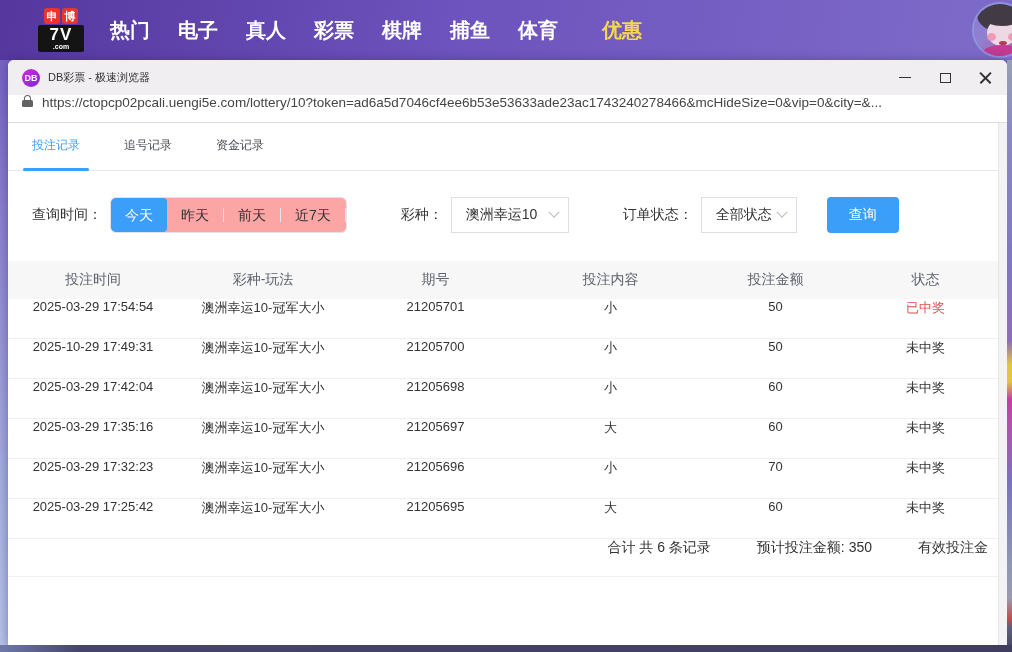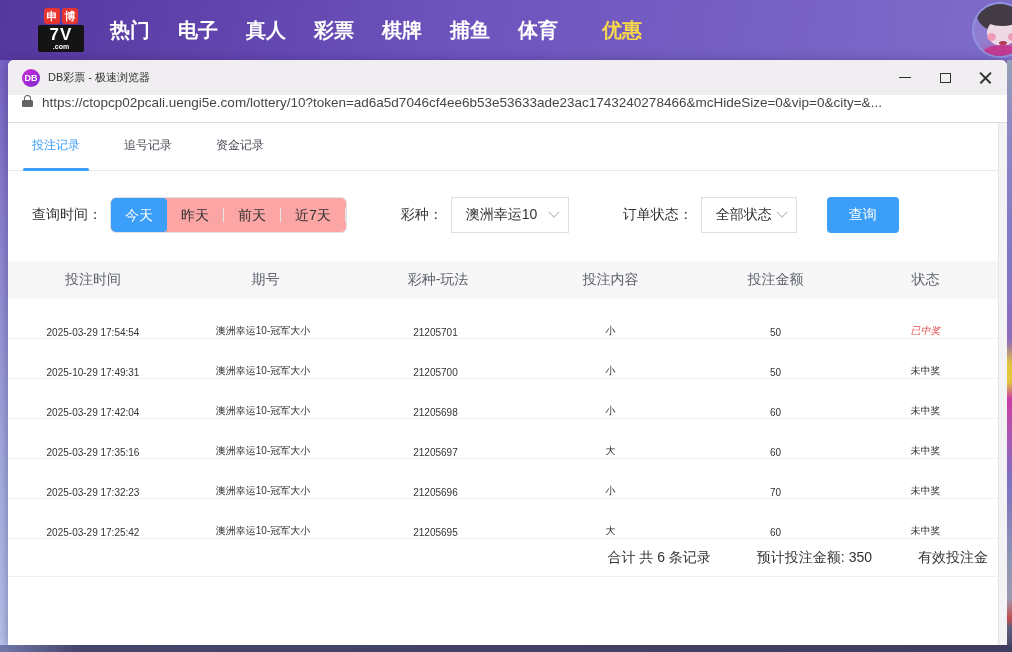--- a/index.html
+++ b/index.html
@@ -78,25 +78,25 @@
   .select { display:flex; align-items:center; justify-content:space-between; height:36px; border:1px solid #dcdfe6; border-radius:0;
     padding:0 10px 0 14px; margin-left:8px; cursor:pointer; background:#fff; }
   .select.lottery { width:118px; }
   .select.status { width:96px; }
   .chev { width:8px; height:8px; border-right:1.5px solid #b8bcc4; border-bottom:1.5px solid #b8bcc4; transform:rotate(45deg) translate(-2px,-2px); }
   .query-btn { margin-left:30px; width:72px; height:36px; background:#3b9ef8; border:none; border-radius:4px; color:#fff; font-size:14px; cursor:pointer;
     font-family:"Liberation Sans","DejaVu Sans",sans-serif; }
 
   .table { margin-top:28px; }
   .thead { display:flex; height:38px; align-items:center; background:#f7f7f8; font-size:14px; color:#5c616b; }
-  .trow { display:flex; height:40px; align-items:flex-end; border-bottom:1px solid #efeff4; font-size:10px; color:#333; }
+  .trow { display:flex; height:40px; align-items:flex-start; border-bottom:1px solid #efeff4; font-size:13px; color:#333; }
   .cell { text-align:center; white-space:nowrap; overflow:hidden; }
   .c1{width:170px}.c2{width:170px}.c3{width:175px}.c4{width:175px}.c5{width:155px}.c6{width:145px}
-  .won { color:#e34f4f;font-style:italic; }
-  .summary { display:flex; align-items:center; justify-content:flex-end; gap:46px; height:38px;
+  .won { color:#e34f4f; }
+  .summary { display:flex; justify-content:flex-end; gap:46px; height:38px;
     border-bottom:1px solid #efeff4; font-size:14px; color:#333; padding-right:10px; white-space:nowrap; }
 
   
   .right-strip { position:absolute; left:1007px; top:60px; width:5px; height:585px;
     background:linear-gradient(180deg,#97a0b5 0%,#8b88c5 12%,#7f76c5 35%,#8e6cbb 48%,
       #e3c53e 52%,#e3c53e 55%,#c93ba8 58%,#b74fae 62%,#7a72c2 72%,#8f96b3 86%,
       #9a9ab0 92%,#c44c4c 95.5%,#5e5e7e 97%,#4a4a68 100%); }
   .bottom-strip { position:absolute; left:0; top:645px; width:1012px; height:7px;
     background:linear-gradient(90deg,#6f79a8 0%,#45446a 8%,#3f3e60 100%); }
 </style>
@@ -189,22 +189,22 @@
       <div class="select status">
         <span>全部状态</span>
         <span class="chev"></span>
       </div>
       <button class="query-btn">查询</button>
     </div>
 
     <div class="table">
       <div class="thead">
         <div class="cell c1">投注时间</div>
+        <div class="cell c2">彩种-玩法</div>
         <div class="cell c3">期号</div>
-        <div class="cell c2">彩种-玩法</div>
         <div class="cell c4">投注内容</div>
         <div class="cell c5">投注金额</div>
         <div class="cell c6">状态</div>
       </div>
 
       <div class="trow">
         <div class="cell c1">2025-03-29 17:54:54</div>
         <div class="cell c2">澳洲幸运10-冠军大小</div>
         <div class="cell c3">21205701</div>
         <div class="cell c4">小</div>

